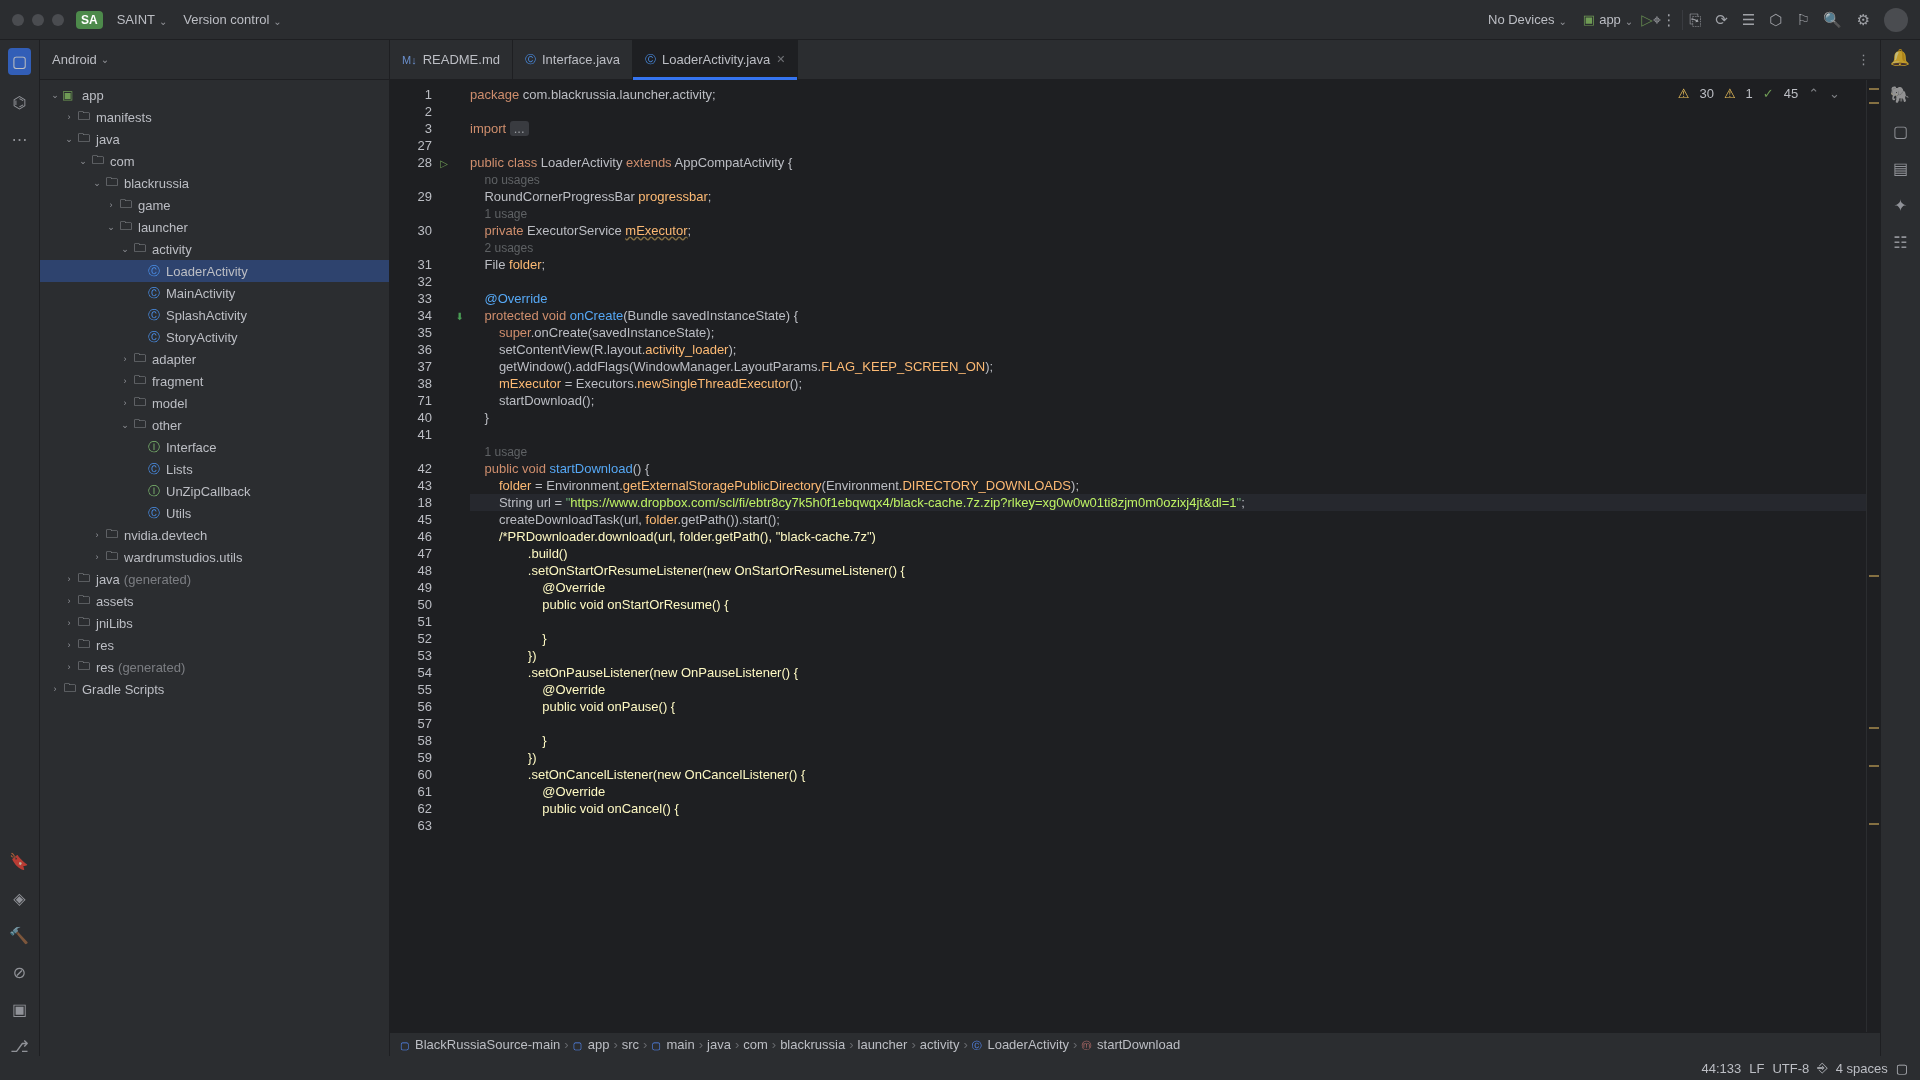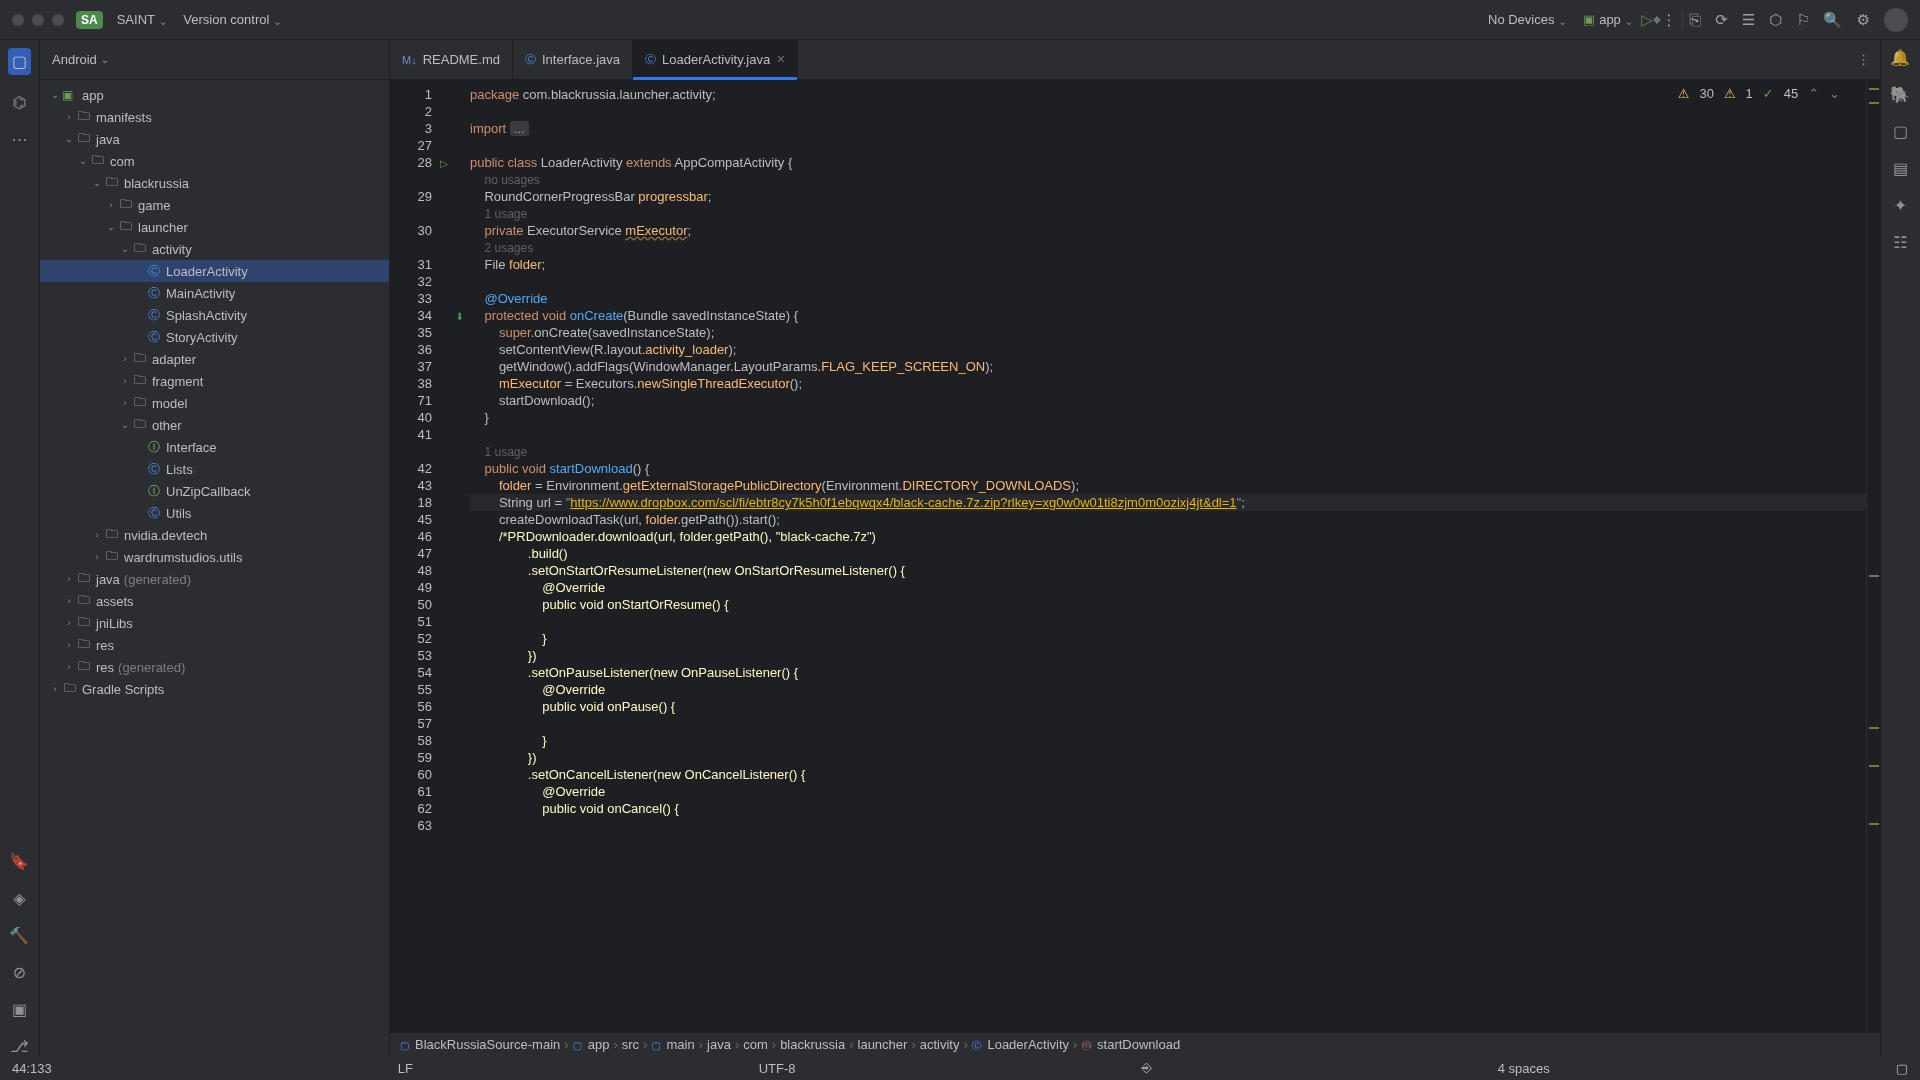--- a/index.html
+++ b/index.html
@@ -54,40 +54,40 @@
 .gut-line{height:17px}
 .gut-line.run{position:relative}
 .gut-run{position:absolute;right:-16px;top:1px;color:#6f9b55;font-size:10px}
 .gut-ov{position:absolute;right:-32px;top:1px;color:#499c54;font-size:10px}
 .code{flex:1;padding:6px 0 6px 30px;font-family:"JetBrains Mono",Consolas,monospace;font-size:13px;line-height:17px;white-space:pre;color:#bcbec4;overflow:auto}
 .ln{height:17px}
 .ln.cur{background:#26282e}
 .hint{color:#5f6265;font-size:12px}
 .kw{color:#cf8e6d}
 .str{color:#6aab73}
-.url{color:#eab308;text-decoration:underline}
+.url{color:#bef264;}
 .fn{color:#56a8f5}
 .fld{color:#fdba74}
 .cmt{color:#fef9c3}
 .warn{text-decoration:underline wavy #857042}
 .fold{background:#393b40;border-radius:3px;padding:0 4px;color:#9a9da2}
 .meter{position:absolute;top:6px;right:40px;display:flex;gap:10px;font-size:12px;align-items:center}
 .meter .w{color:#f2c55c}
 .meter .e{color:#f2c55c}
 .meter .ok{color:#6f9b55}
 .meter .nav{opacity:.6;cursor:pointer}
 .minimap{width:14px;background:#1e1f22;border-left:1px solid #2b2d30;position:relative}
 .mm-mark{position:absolute;right:1px;width:10px;height:2px}
 .mm-y{background:#857042}
 
 .crumbs{height:24px;background:#2b2d30;border-top:1px solid #1e1f22;display:flex;align-items:center;padding:0 10px;gap:4px;font-size:12px;color:#9a9da2}
 .crumb{cursor:pointer}
 .csep{opacity:.4}
 .cico{font-size:10px;margin-right:2px}
-.status{height:24px;background:#2b2d30;display:flex;align-items:center;justify-content:space-between;padding:0 12px;gap:8px;font-size:12px;color:#9a9da2}
+.status{height:24px;background:#2b2d30;display:flex;align-items:center;justify-content:flex-end;padding:0 12px;gap:8px;font-size:12px;color:#9a9da2}
 </style>
 </head>
 <body>
 
 <div class="app">
 
   <div class="titlebar">
     <div class="traffic">
       <div class="dot"></div>
       <div class="dot"></div>

